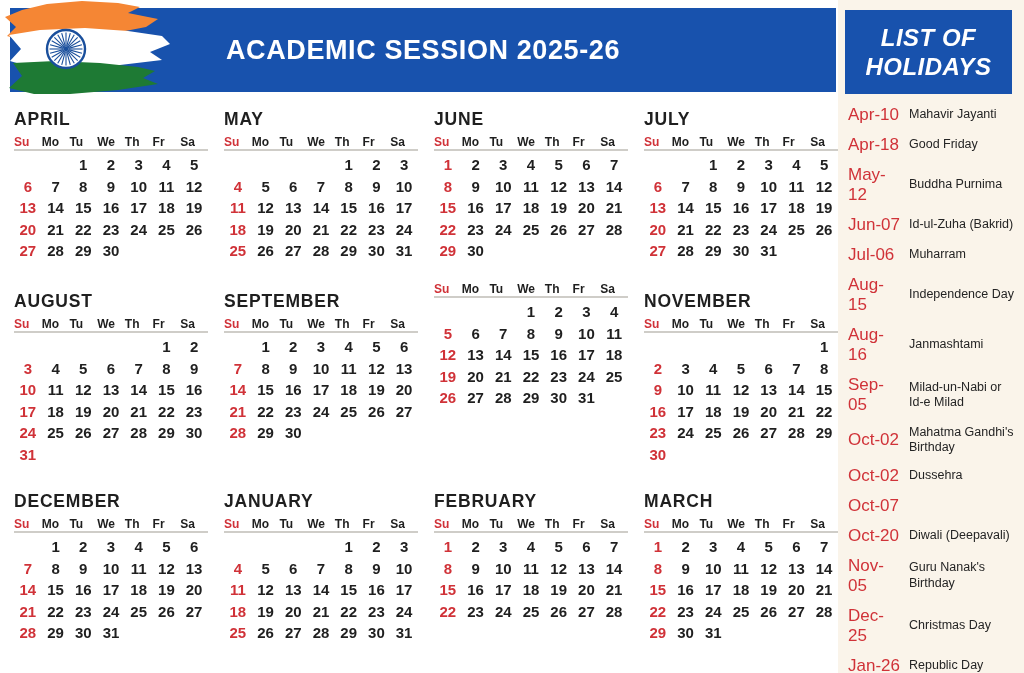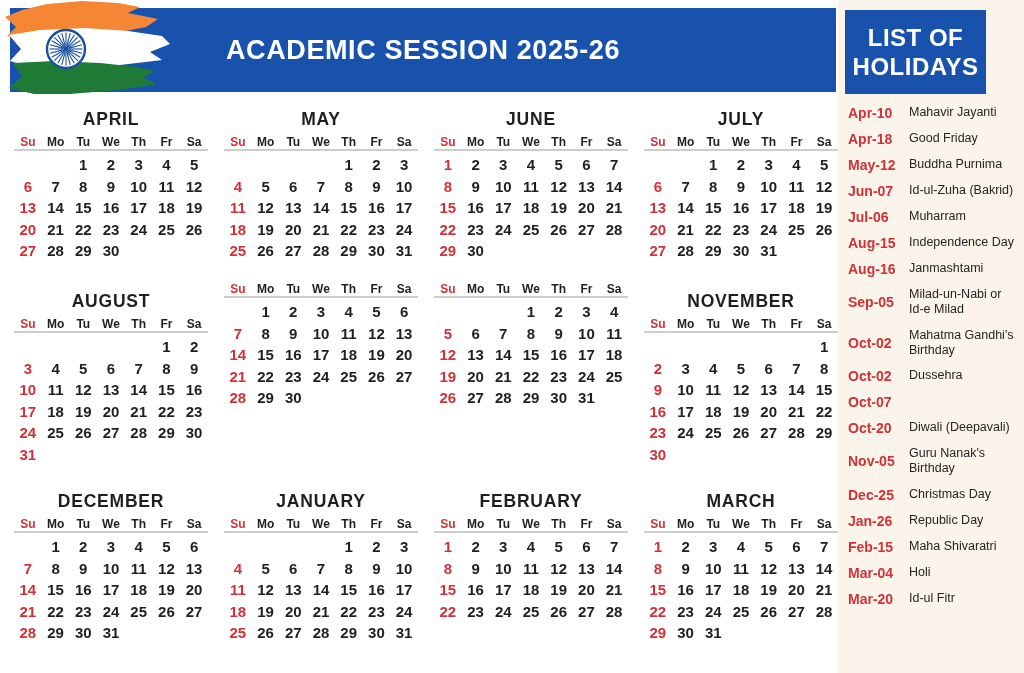--- a/index.html
+++ b/index.html
@@ -17,21 +17,21 @@
     color:#ffffff; font-size:27px; font-weight:bold; letter-spacing:0.6px;
   }
   .flag { position:absolute; left:0; top:0; width:182px; height:102px; z-index:2; }
 
   
   .months-grid {
     position:absolute; left:8px; top:100px; width:830px;
     display:grid; grid-template-columns:repeat(4,206px); grid-template-rows:182px 200px auto;
     column-gap:4px;
   }
-  .month { text-align:center; padding:0 6px; }
+  .month { text-align:left; padding:0 6px; }
   .month-title {
     margin-top:9px; margin-bottom:5px;
     font-size:17.5px; font-weight:bold; color:var(--dark,#1f1f1f); letter-spacing:0.8px;
   }
   .weekday-row {
     display:grid; grid-template-columns:repeat(7,1fr);
     border-bottom:2px solid #cfcdc8;
   }
   .wd { font-size:12px; font-weight:bold; color:var(--dark,#1f1f1f); }
   .wd.sun { color:var(--red,#d03238); }
@@ -41,31 +41,31 @@
     font-size:15px; font-weight:bold; color:var(--dark,#1f1f1f);
   }
   .day.sun { color:var(--red,#d03238); }
 
   
   .sidebar {
     position:absolute; left:838px; top:0; width:186px; height:673px;
     background:var(--cream,#faf4ea);
   }
   .sidebar-title-box {
-    margin:10px 0 0 7px; width:141px; height:84px;
+    margin:10px 0 0 7px; width:167px; height:84px;
     background:var(--blue,#1852ad); color:#ffffff;
     display:flex; flex-direction:column; align-items:center; justify-content:center;
-    font-size:24px; font-weight:bold; line-height:1.22; letter-spacing:0.5px;
+    font-size:24px; font-weight:bold; line-height:1.22; letter-spacing:0.5px;font-style:italic;
   }
   .holiday-list {
     padding:11px 5px 0 10px;
     display:flex; flex-direction:column; gap:10px;
   }
   .holiday-row { display:flex; align-items:center; gap:9px; }
-  .hdate { flex:none; width:52px; font-size:14px; font-weight:bold; color:var(--red,#d03238); }
+  .hdate { flex:none; width:52px; font-size:17px; font-weight:normal; color:var(--red,#d03238); }
   .hname { font-size:12.5px; font-weight:normal; color:#242424; line-height:1.22; }
 </style>
 </head>
 <body>
 
 <div class="page">
 
   <div class="banner">
     <span class="banner-title">ACADEMIC SESSION 2025-26</span>
   </div>
@@ -340,20 +340,21 @@
           <span class="day">26</span>
           <span class="day">27</span>
           <span class="day">28</span>
           <span class="day">29</span>
           <span class="day">30</span>
           <span class="day sun">31</span>
         </div>
   </div>
 
   <div class="month">
+    <div class="month-title">SEPTEMBER</div>
     <div class="weekday-row">
           <span class="wd sun">Su</span>
           <span class="wd">Mo</span>
           <span class="wd">Tu</span>
           <span class="wd">We</span>
           <span class="wd">Th</span>
           <span class="wd">Fr</span>
           <span class="wd">Sa</span>
         </div>
     <div class="dates-grid">

